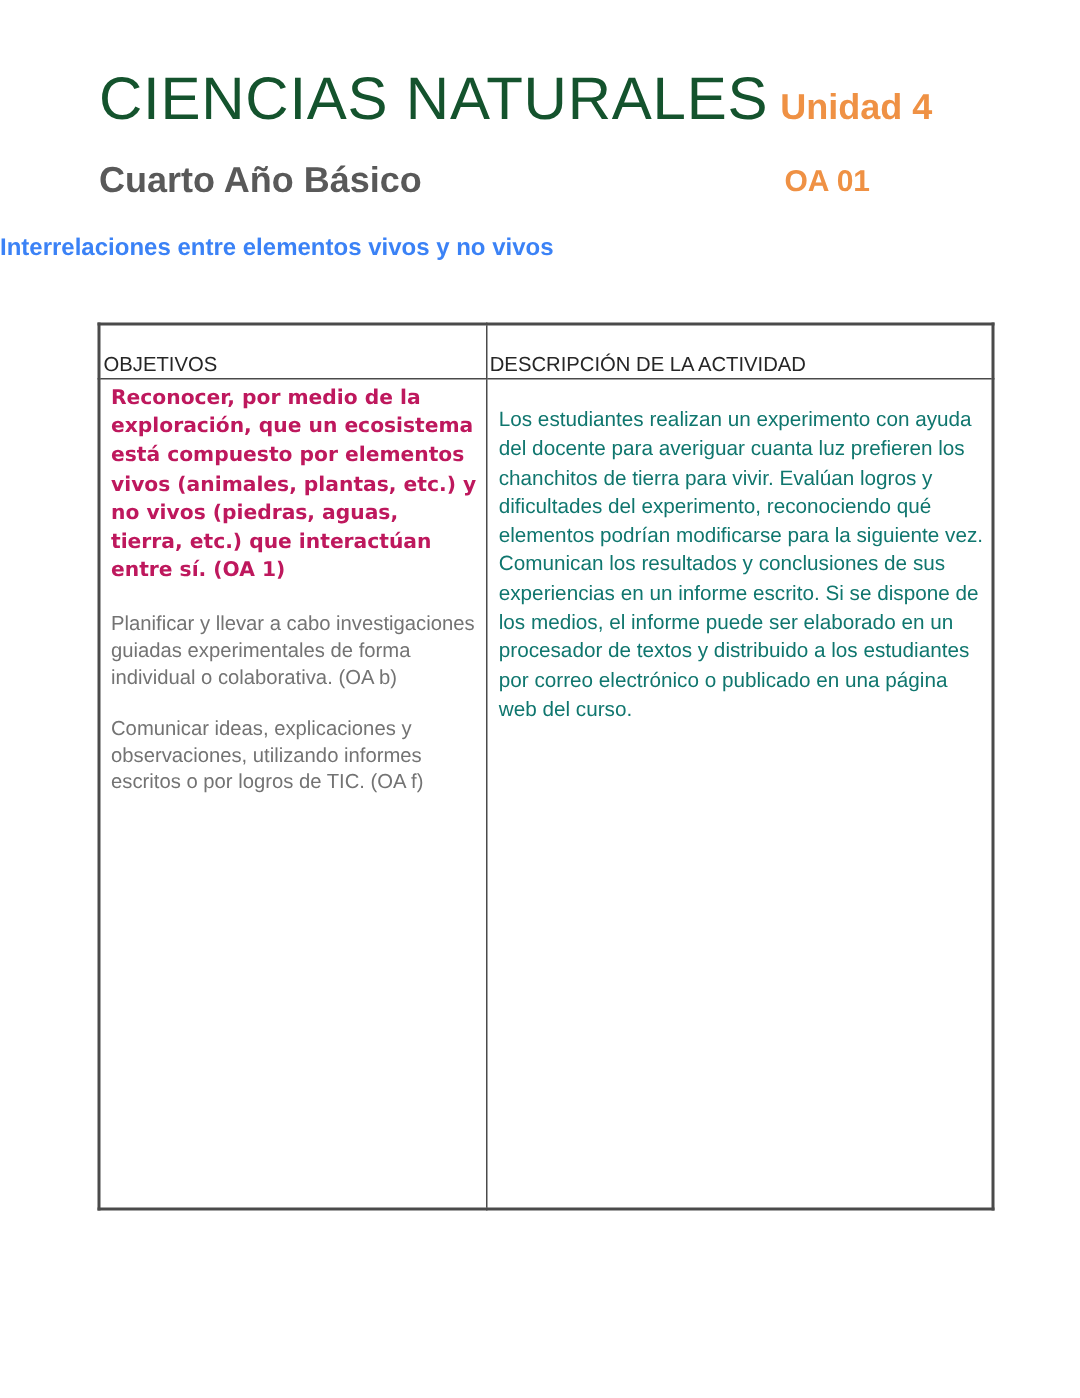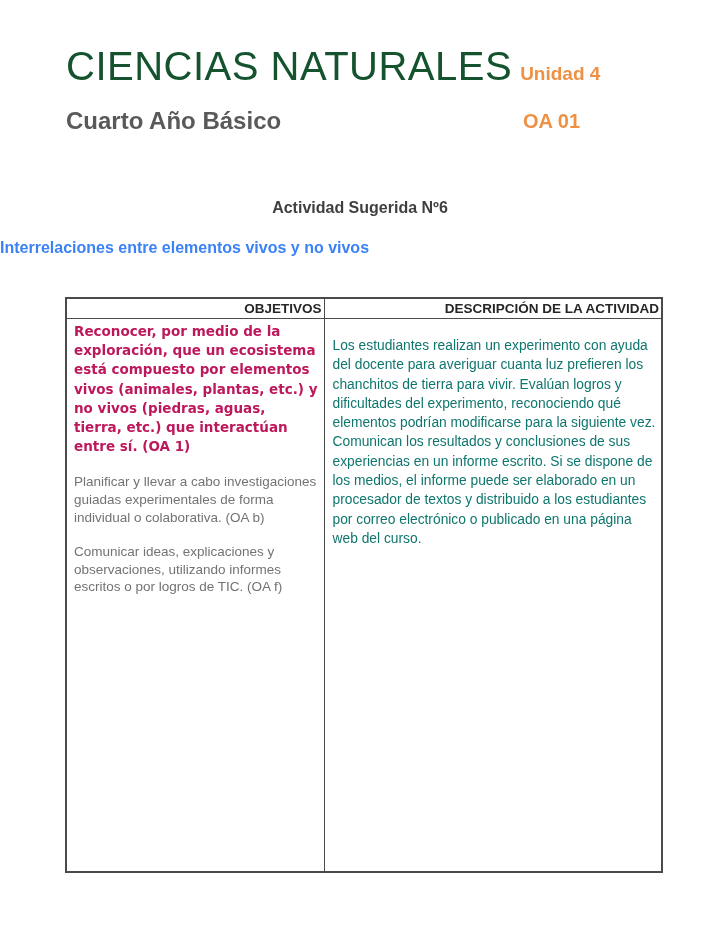--- a/index.html
+++ b/index.html
@@ -22,21 +22,21 @@
   .title-line {
     white-space: nowrap;
   }
   .main-title {
     font-size: 40px;
     font-weight: normal;
     color: #14532d;
     letter-spacing: 0.5px;
   }
   .unit-label {
-    font-size: 19px;
+    font-size: 24px;
     font-weight: bold;
     color: #ef9144;
     margin-left: 8px;
   }
   .grade-line {
     margin-top: 18px;
     display: flex;
     justify-content: space-between;
     align-items: center;
   }
@@ -72,24 +72,24 @@
     table-layout: fixed;
     width: 596px;
     margin: 40px 0 0 65px;
     border: 2px solid #4a4a4a;
   }
   .col-objectives  { width: 258px; }
   .col-description { width: 338px; }
   table.activity-table th {
     border: 1.5px solid #4a4a4a;
     font-size: 13.5px;
-    font-weight: bold;
+    font-weight: normal;
     color: #262626;
-    text-align: right;
-    padding: 1px 2px 2px 2px;
+    text-align: left;
+    padding: 17px 2px 2px 2px;
     height: 16px;
   }
   table.activity-table td {
     border: 1.5px solid #4a4a4a;
     vertical-align: top;
     height: 535px;
   }
   td.cell-objectives {
     padding: 3px 6px 0 7px;
   }
@@ -125,21 +125,20 @@
   <div class="doc-header">
     <div class="title-line">
       <span class="main-title">CIENCIAS NATURALES</span><span class="unit-label">Unidad 4</span>
     </div>
     <div class="grade-line">
       <span class="grade">Cuarto Año Básico</span>
       <span class="oa-code">OA 01</span>
     </div>
   </div>
 
-  <div class="activity-title">Actividad Sugerida Nº6</div>
   <div class="activity-subtitle">Interrelaciones entre elementos vivos y no vivos</div>
 
   <table class="activity-table">
     <colgroup>
       <col class="col-objectives">
       <col class="col-description">
     </colgroup>
     <thead>
       <tr>
         <th>OBJETIVOS</th>

